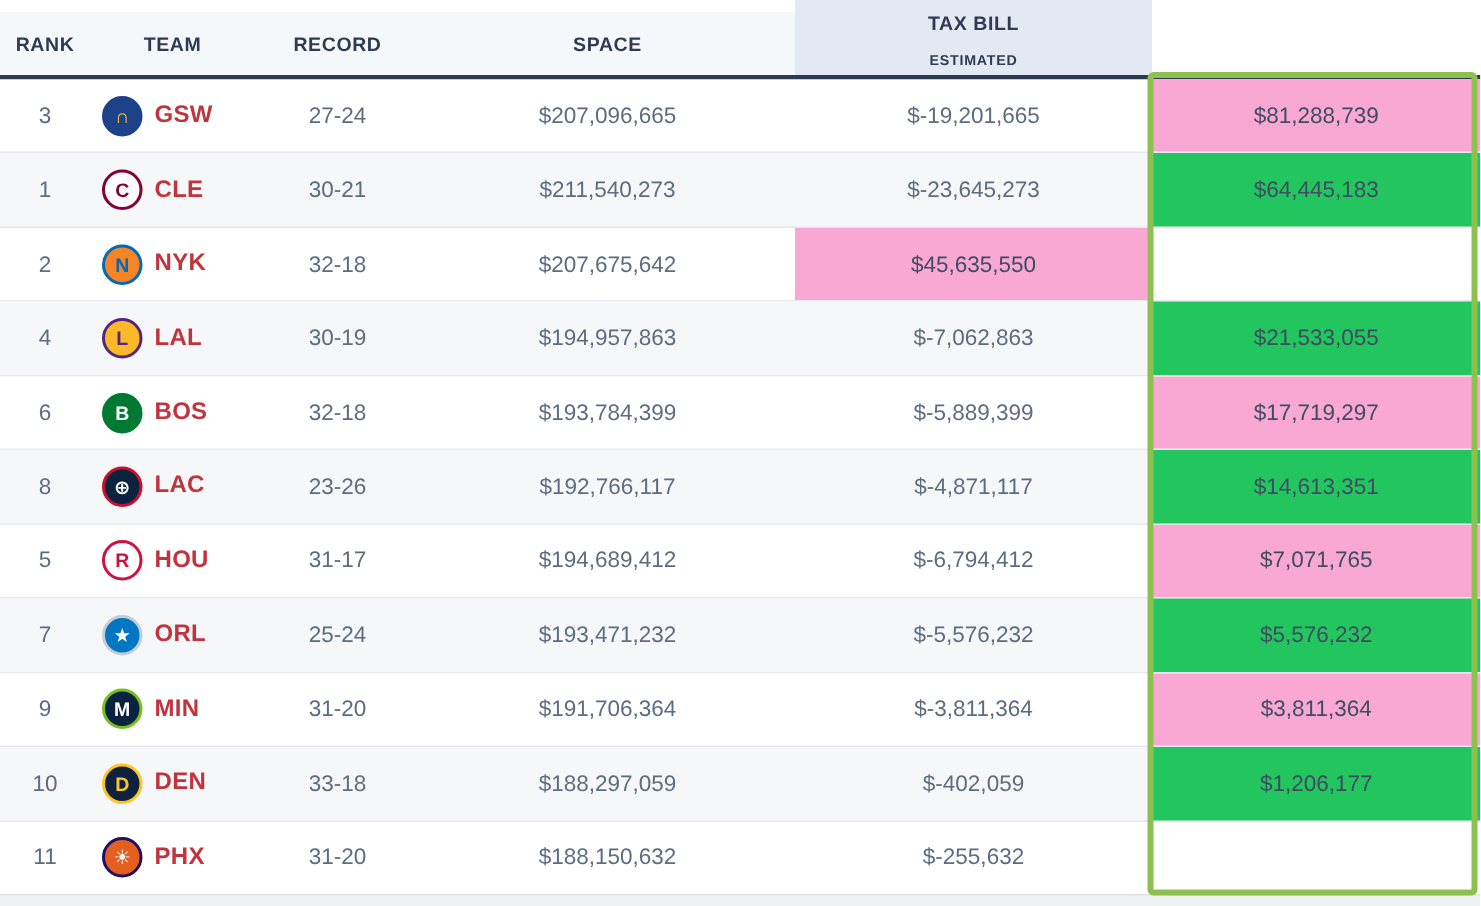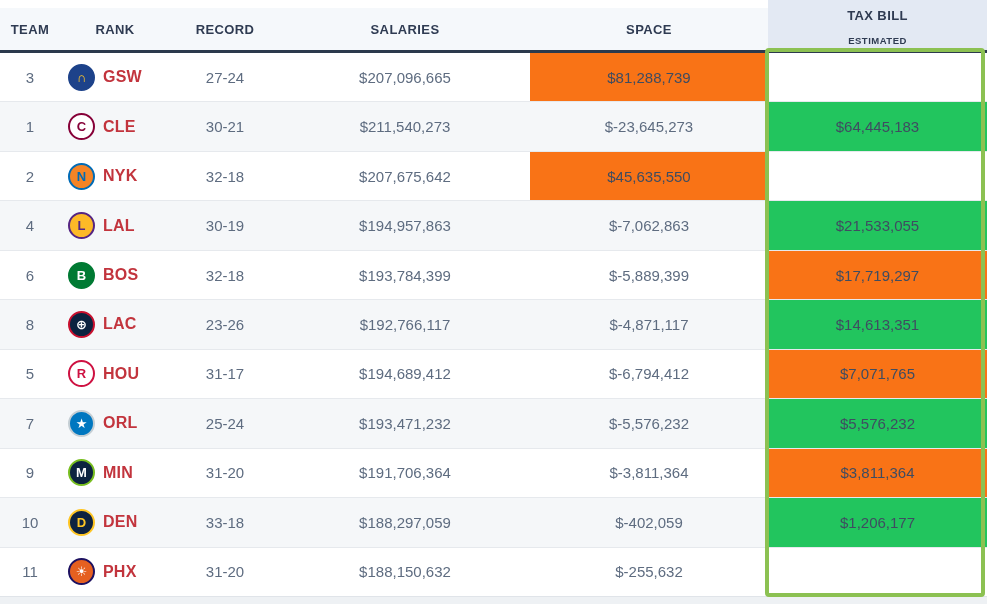--- a/index.html
+++ b/index.html
@@ -52,21 +52,21 @@
   .row:last-child { border-bottom: 0; }
   .row .cell {
     display: flex;
     align-items: center;
     justify-content: center;
     color: #5e6c80;
     font-size: 15px;
   }
   .row.stripe { background: #f5f7f9; }
 
-  .row .tax-cell { background: #f97316; color: #3f4c61; }
+  .row .tax-cell { background: #f9a8d4; color: #3f4c61; }
   .row.stripe .tax-cell { background: #22c55e; }
 
   
   .team-cell {
     justify-content: flex-start !important;
     padding-left: 8px;
     gap: 8px;
     cursor: pointer;
   }
   .logo {
@@ -108,44 +108,44 @@
     pointer-events: none;
     z-index: 5;
   }
 </style>
 </head>
 <body>
 
 <div class="app">
 
   <div class="grid header">
+    <div class="hc">RANK</div>
     <div class="hc">TEAM</div>
-    <div class="hc">RANK</div>
     <div class="hc">RECORD</div>
-    <div class="hc">SALARIES</div>
     <div class="hc">SPACE</div>
     <div class="hc tax-hc">
       <span>TAX BILL</span>
       <span class="tax-sub">ESTIMATED</span>
     </div>
   </div>
 
   <div class="header-divider"></div>
 
   <div class="rows" id="table-body">
   <div class="grid row">
     <div class="cell">3</div>
     <div class="cell team-cell">
       <span class="logo" style="background: rgb(29, 66, 138); color: rgb(255, 199, 44); border-color: rgb(29, 66, 138);">
         <span>∩</span>
       </span>
       <span class="abbr">GSW</span>
     </div>
     <div class="cell">27-24</div>
     <div class="cell">$207,096,665</div>
+    <div class="cell">$-19,201,665</div>
     <div class="cell tax-cell">$81,288,739</div>
   </div>
 
   <div class="grid row stripe">
     <div class="cell">1</div>
     <div class="cell team-cell">
       <span class="logo" style="background: rgb(255, 255, 255); color: rgb(134, 0, 56); border-color: rgb(134, 0, 56);">
         <span>C</span>
       </span>
       <span class="abbr">CLE</span>

